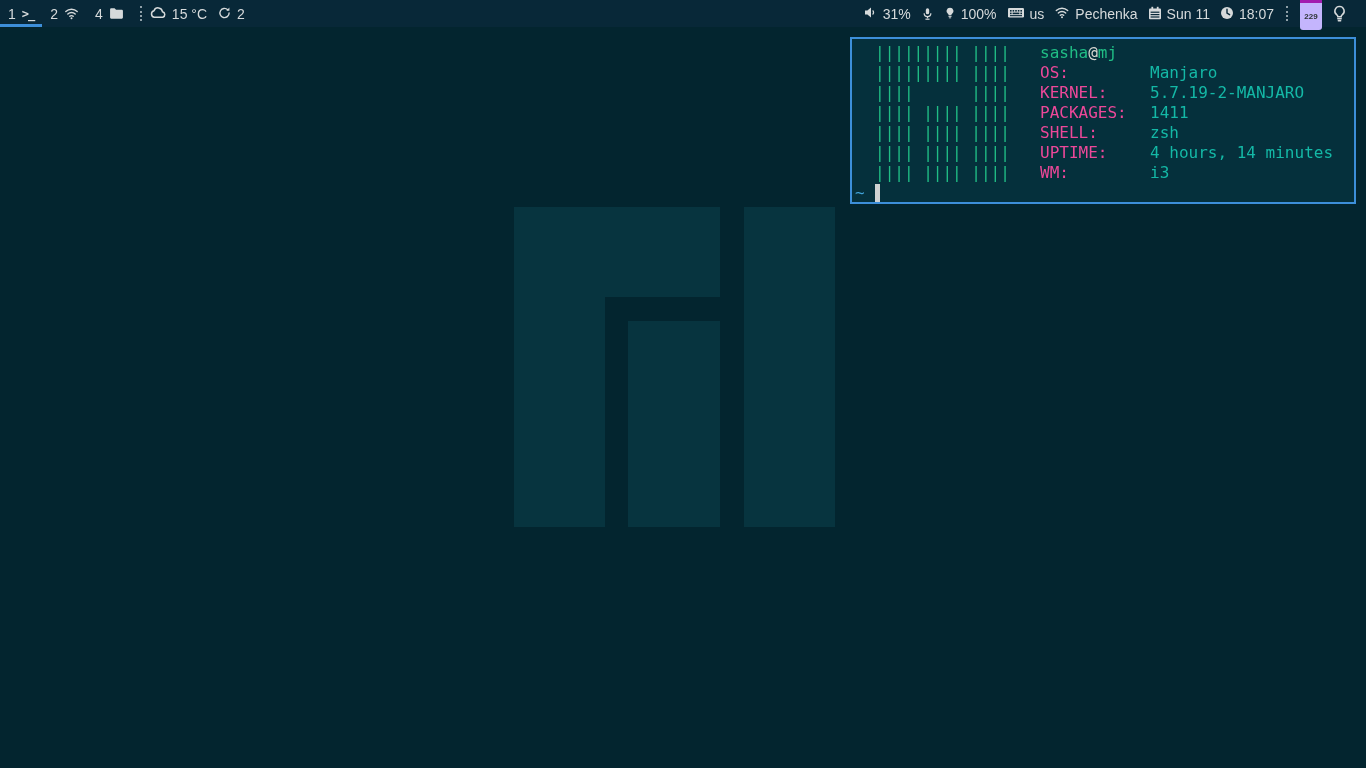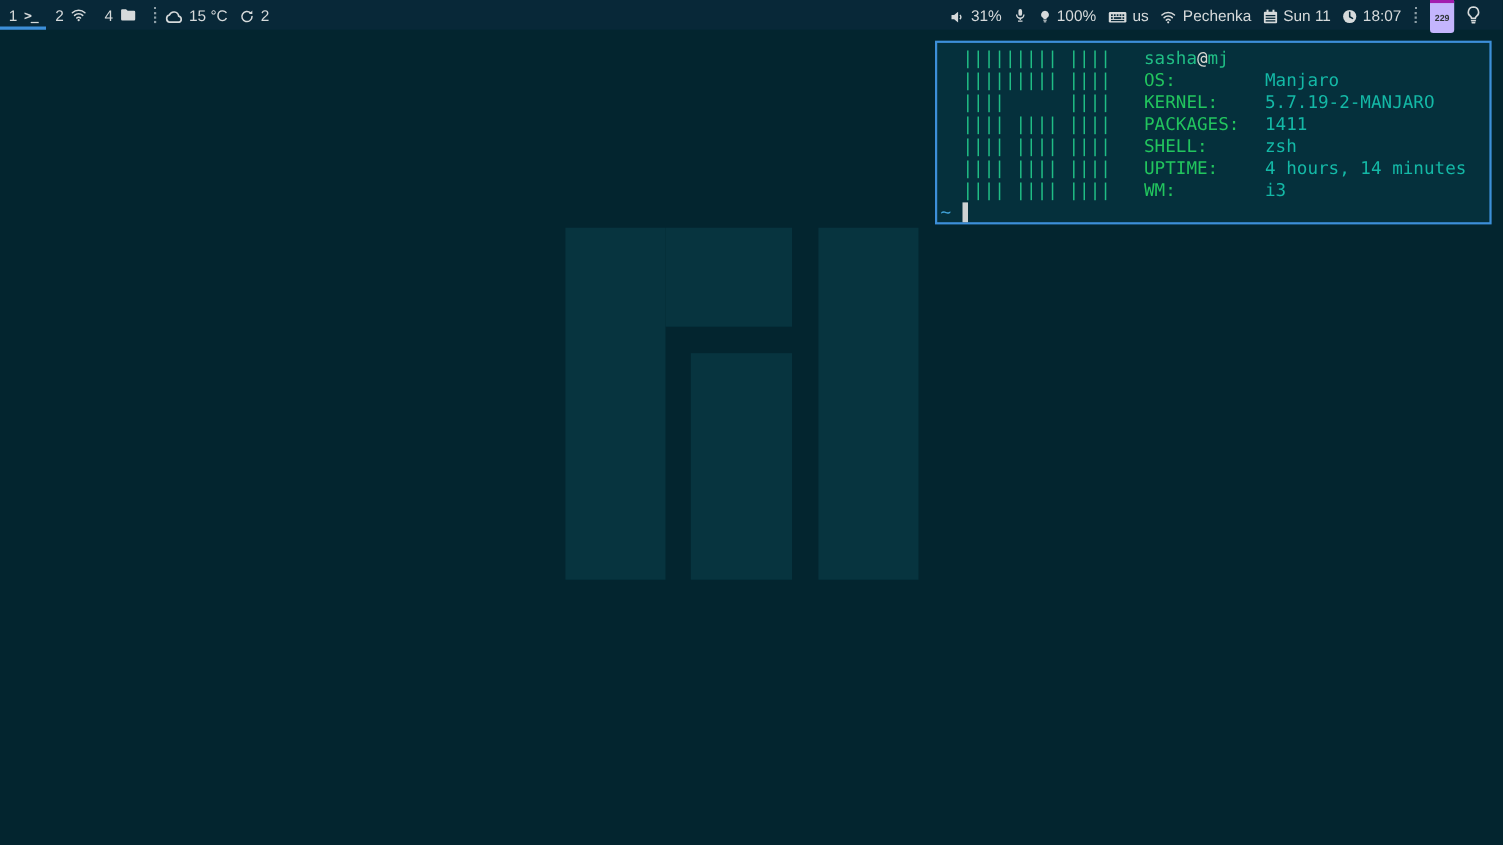--- a/index.html
+++ b/index.html
@@ -21,21 +21,21 @@
   .ws {
     display:flex; align-items:center; gap:6px;
     padding:0 8px; height:100%; cursor:default;
   }
   .ws.focused { box-shadow:inset 0 -3px 0 #3d8fd9; }
   .ws .num { font-size:14px; }
   .term-glyph { font-family:"DejaVu Sans Mono", monospace; font-weight:bold; font-size:12px; letter-spacing:-1px; }
   .vsep {
     width:0; height:15px; border-left:2px dotted #8fa0a8; margin:0 8px;
   }
-  .bar-item { display:flex; align-items:flex-end; gap:5px; white-space:nowrap; }
+  .bar-item { display:flex; align-items:flex-start; gap:5px; white-space:nowrap; }
   .icon-svg { display:block; }
   .tray-badge {
     width:22px; height:32px; background:#c4b5fd; border-radius:3px;
     border-top:5px solid #a21caf;
     font-size:8px; font-weight:bold; color:#2e3436;
     display:flex; align-items:center; justify-content:center;
     letter-spacing:0;
   }
 
   
@@ -52,21 +52,21 @@
     font-family:"DejaVu Sans Mono", monospace;
     font-size:16px; line-height:20px; color:#d8d8d2;
   }
   .ascii-art {
     position:absolute; left:23px; top:4px;
     color:#20bd85; white-space:pre;
     font-family:inherit; font-size:inherit; line-height:inherit;
   }
   .fetch-info { position:absolute; left:188px; top:4px; }
   .fetch-row { height:20px; white-space:nowrap; }
-  .fetch-label { display:inline-block; width:110px; color:#22c55e; }
+  .fetch-label { display:inline-block; width:110px; color:#ec4899; }
   .fetch-value { color:#14b8a6; }
   .u-user, .u-host { color:#20bd85; }
   .u-at { color:#d8d8d2; }
   .prompt-row {
     position:absolute; left:3px; top:144px; height:20px;
     display:flex; align-items:center; gap:10px;
   }
   .prompt-tilde { color:#42a4da; }
   .cursor { display:inline-block; width:5px; height:18px; background:#cfd2d2; }
 

